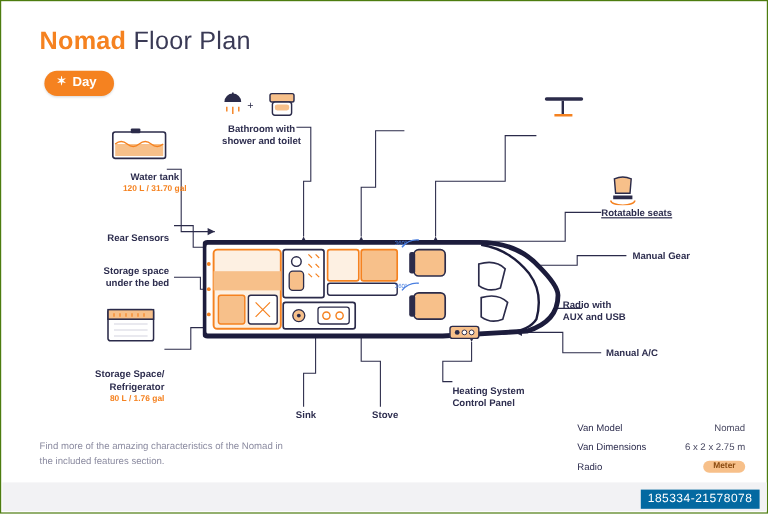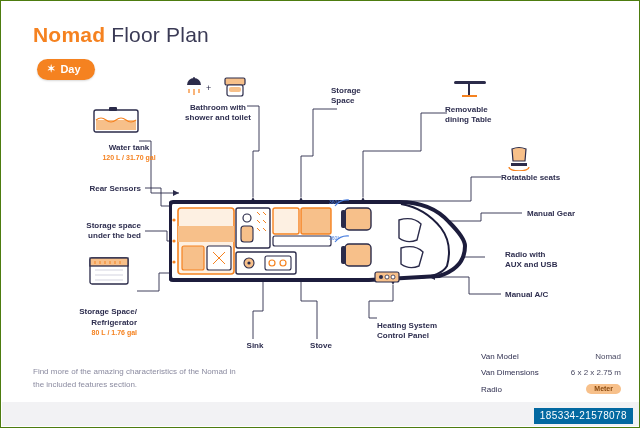--- a/index.html
+++ b/index.html
@@ -273,52 +273,48 @@
   </div>
 
   <div class="lab center" style="left:88px;top:142px;width:80px;">
     <span>Water tank</span>
     <span class="sub">120 L / 31.70 gal</span>
   </div>
 
   <div class="lab center" style="left:176px;top:102px;width:82px;white-space:pre-line;">Bathroom with
 shower and toilet</div>
 
-  <div class="lab left" style="left:330px;top:85px;width:54px;white-space:pre-line;text-align:left;">Storage
-Space</div>
-
-  <div class="lab right" style="left:444px;top:104px;width:70px;white-space:pre-line;">Removable
-dining Table</div>
-
-  <div class="lab right" style="left:500px;top:172px;width:90px;">Rotatable seats</div>
+
+
+  <div class="lab right" style="left:500px;top:172px;width:90px;text-decoration:underline;">Rotatable seats</div>
 
   <div class="lab right" style="left:526px;top:208px;width:80px;">Manual Gear</div>
 
-  <div class="lab right" style="left:504px;top:249px;width:80px;white-space:pre-line;">Radio with
+  <div class="lab right" style="left:468px;top:249px;width:80px;white-space:pre-line;">Radio with
 AUX and USB</div>
 
   <div class="lab right" style="left:504px;top:289px;width:80px;">Manual A/C</div>
 
   <div class="lab right" style="left:376px;top:320px;width:90px;white-space:pre-line;">Heating System
 Control Panel</div>
 
   <div class="lab center" style="left:300px;top:340px;width:40px;">Stove</div>
 
   <div class="lab center" style="left:234px;top:340px;width:40px;">Sink</div>
 
   <div class="lab left" style="left:46px;top:296px;width:90px;white-space:pre-line;">
     <span>Storage Space/
 Refrigerator</span>
     <span class="sub">80 L / 1.76 gal</span>
   </div>
 
   <div class="lab left" style="left:48px;top:220px;width:92px;white-space:pre-line;">Storage space
 under the bed</div>
 
-  <div class="lab left" style="left:56px;top:183px;width:84px;">Rear Sensors</div>
+  <div class="lab left" style="left:56px;top:193px;width:84px;">Rear Sensors</div>
 
   <div class="van-wrap">
     <svg width="300" height="110" viewBox="0 0 300 110">
 
       <path d="M4,16 L230,16 Q262,16 280,36 Q296,52 296,60 Q296,82 270,90 L200,94 L4,94 Q1,94 1,90 L1,20 Q1,16 4,16 Z" fill="#ffffff" stroke="#1c1c3c" stroke-width="4" stroke-linejoin="round"></path>
 
       <path d="M232,18 Q256,22 272,42 Q284,58 278,80 Q272,90 250,92" fill="none" stroke="#1c1c3c" stroke-width="2"></path>
 
       <rect x="9" y="22" width="56" height="66" rx="3" fill="#fdf0e2" stroke="#f58220" stroke-width="1.6"></rect>
       <rect x="9" y="40" width="56" height="16" fill="#f7c08a"></rect>

